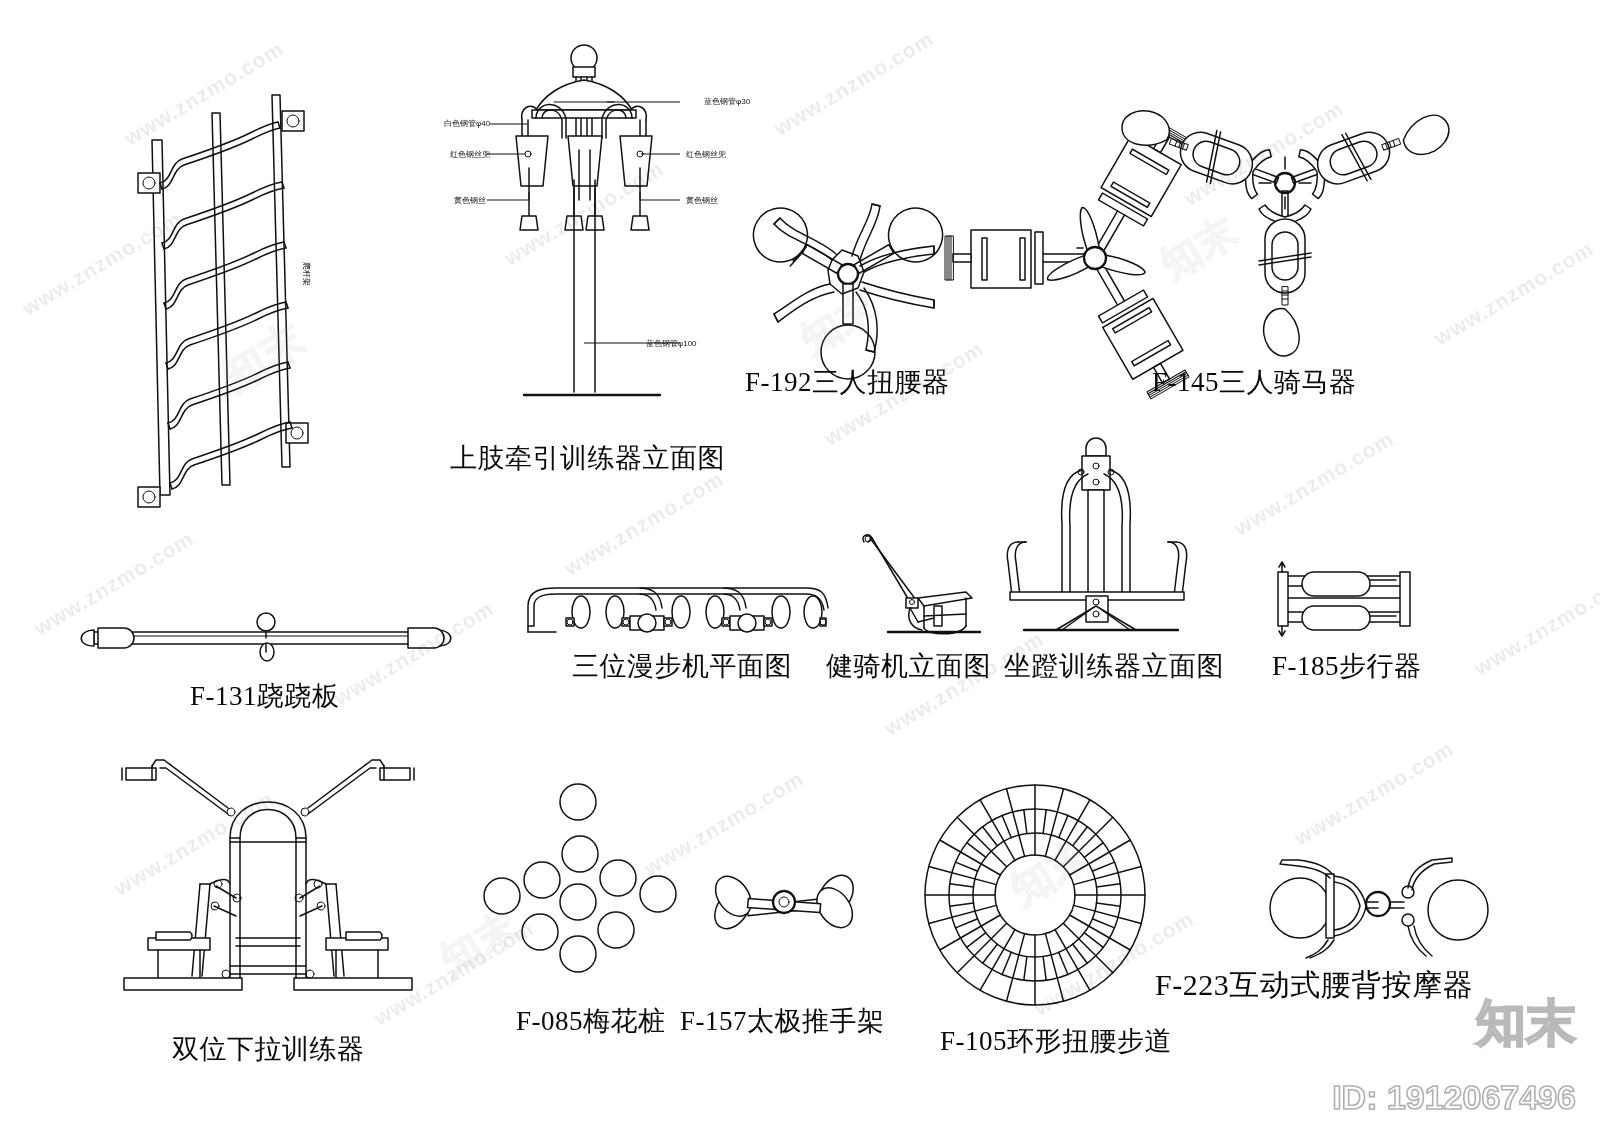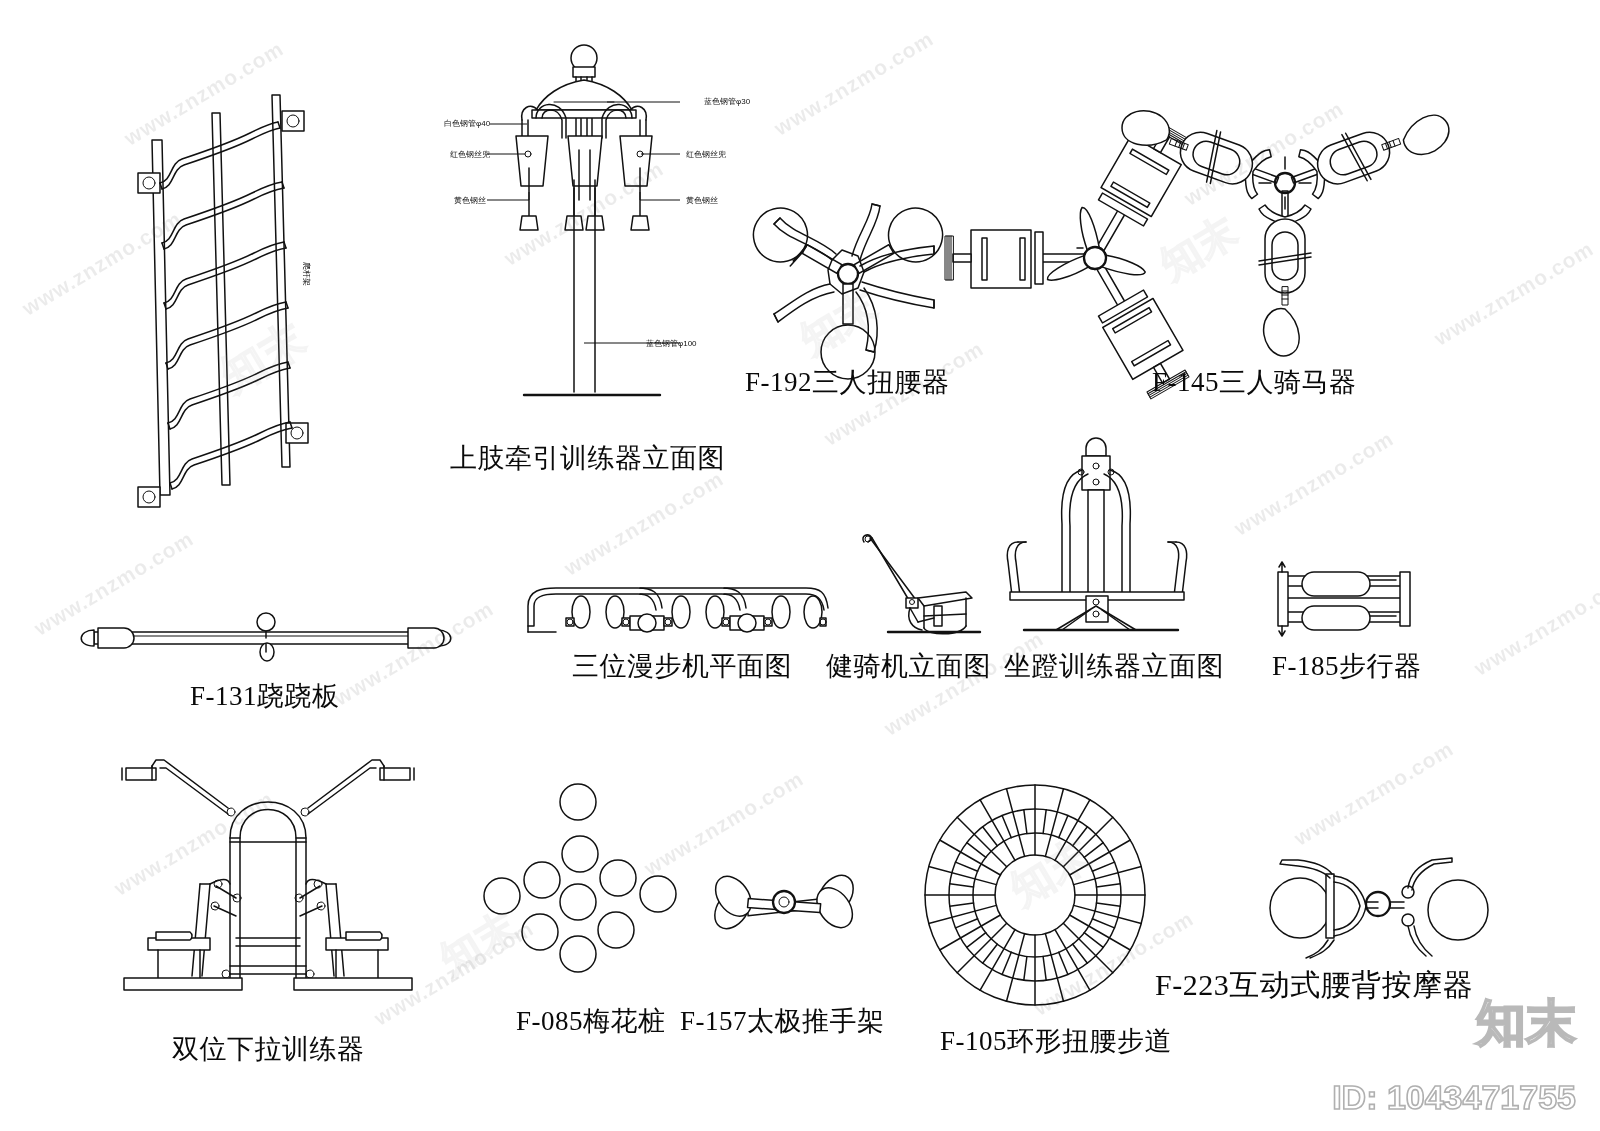--- a/index.html
+++ b/index.html
@@ -615,15 +615,15 @@
         <circle class="wf" cx="30" cy="16" r="6"></circle>
         <path class="ln" d="M30 -16 C32 -30 40 -38 54 -44 L74 -46 L74 -42 L56 -40 C44 -34 36 -26 34 -14"></path>
         <path class="ln" d="M30 22 C32 34 38 44 48 52"></path>
         <path class="ln" d="M36 22 C38 34 44 44 54 52"></path>
       </g>
     </svg>
   </div>
   <div class="cap big" style="left:1155px;top:965px;">F-223互动式腰背按摩器</div>
 
   <div class="brand">知末</div>
-  <div class="idtxt">ID: 1043471755</div>
+  <div class="idtxt">ID: 1912067496</div>
 
 </div>
 
 </body></html>

